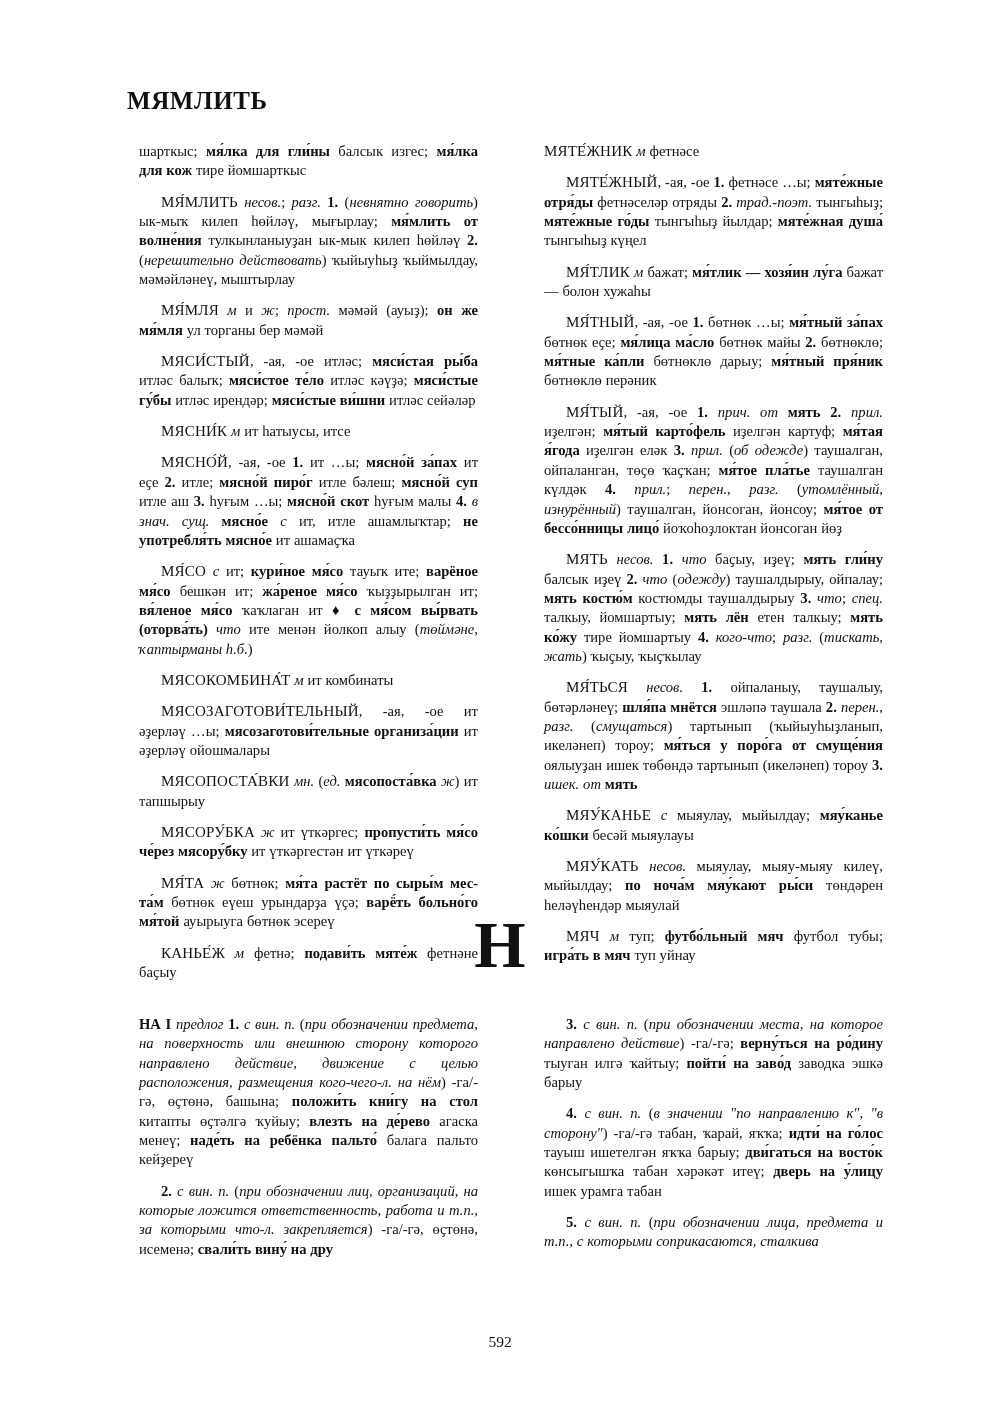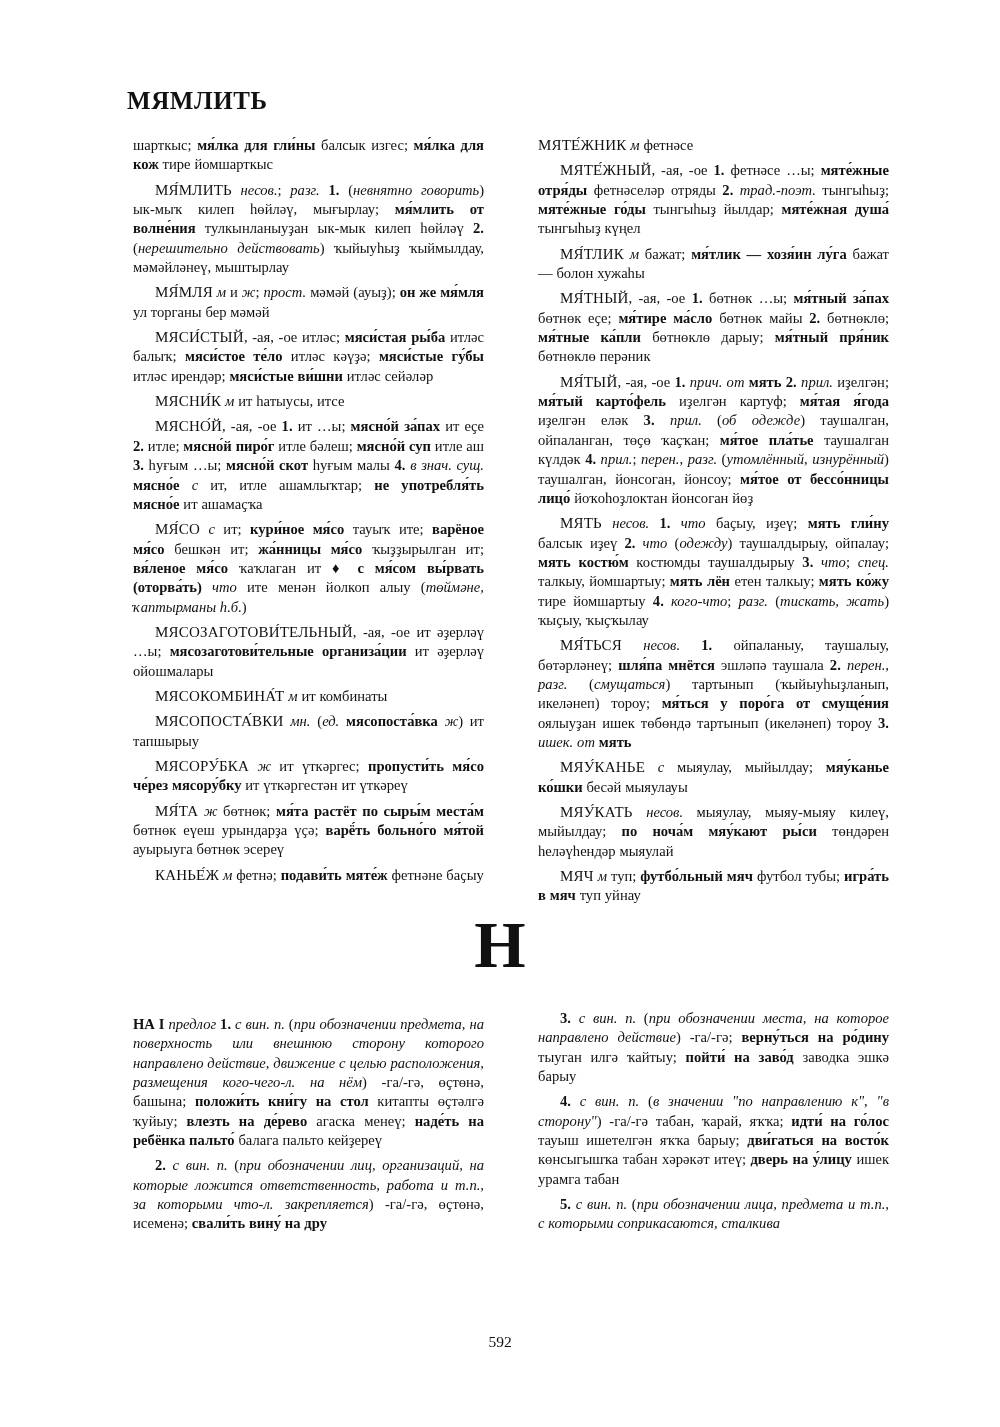--- a/index.html
+++ b/index.html
@@ -44,30 +44,29 @@
     display: flex;
     gap: 42px;
   }
   .cols-bottom {
     position: absolute;
     left: 127px;
     top: 1003px;
     width: 768px;
     display: flex;
     gap: 42px;
-    align-items: flex-end;
   }
   .col {
     width: 363px;
     flex: 0 0 363px;
   }
 
   
   p.entry {
-    margin: 6px;
+    margin: 12px;
     font-size: 14.6px;
     line-height: 19.35px;
     text-align: justify;
     text-justify: inter-word;
     text-indent: 22px;
     hyphens: manual;
     word-spacing: 0.2px;
   }
   p.entry.cont {
     text-indent: 0;
@@ -114,33 +113,33 @@
   <div class="running-head">МЯМЛИТЬ</div>
 
   <div class="cols-top">
     <div class="col">
         <p class="entry cont">шарткыс; <b>мя́лка для гли́ны</b> балсык изгес; <b>мя́лка для кож</b> тире йомшарткыс</p>
         <p class="entry"><span class="hw">МЯ́МЛИТЬ</span> <i>несов.</i>; <i>разг.</i> <b>1.</b> (<i>невнятно гово­рить</i>) ык-мыҡ килеп һөйләү, мығырлау; <b>мя́млить от волне́ния</b> тулкынланыуҙан ык-мык килеп һөйләү <b>2.</b> (<i>нерешительно действо­вать</i>) ҡыйыуһыҙ ҡыймылдау, мәмәйләнеү, мыштырлау</p>
         <p class="entry"><span class="hw">МЯ́МЛЯ</span> <i>м</i> и <i>ж</i>; <i>прост.</i> мәмәй (ауыҙ); <b>он же мя́мля</b> ул торганы бер мәмәй</p>
         <p class="entry"><span class="hw">МЯСИ́СТЫЙ</span>, -ая, -ое итләс; <b>мяси́стая ры́ба</b> итләс балыҡ; <b>мяси́стое те́ло</b> итләс кәүҙә; <b>мя­си́стые гу́бы</b> итләс ирендәр; <b>мяси́стые ви́шни</b> итләс сейәләр</p>
         <p class="entry"><span class="hw">МЯСНИ́К</span> <i>м</i> ит һатыусы, итсе</p>
         <p class="entry"><span class="hw">МЯСНО́Й</span>, -ая, -ое <b>1.</b> ит …ы; <b>мясно́й за́пах</b> ит еҫе <b>2.</b> итле; <b>мясно́й пиро́г</b> итле бәлеш; <b>мясно́й суп</b> итле аш <b>3.</b> һуғым …ы; <b>мясно́й скот</b> һуғым малы <b>4.</b> <i>в знач. сущ.</i> <b>мясно́е</b> <i>с</i> ит, итле ашам­лыҡтар; <b>не употребля́ть мясно́е</b> ит ашамаҫҡа</p>
-        <p class="entry"><span class="hw">МЯ́СО</span> <i>с</i> ит; <b>кури́ное мя́со</b> тауыҡ ите; <b>варё­ное мя́со</b> бешкән ит; <b>жа́нницы мя́со</b> ҡыҙ­ҙырылган ит; <b>вя́леное мя́со</b> ҡаҡлаган ит <span class="dia">♦</span> <b>с мя́сом вы́рвать (оторва́ть)</b> <i>что</i> ите менән йолкоп алыу (<i>төймәне, ҡаптырманы һ.б.</i>)</p>
+        <p class="entry"><span class="hw">МЯ́СО</span> <i>с</i> ит; <b>кури́ное мя́со</b> тауыҡ ите; <b>варё­ное мя́со</b> бешкән ит; <b>жа́реное мя́со</b> ҡыҙ­ҙырылган ит; <b>вя́леное мя́со</b> ҡаҡлаган ит <span class="dia">♦</span> <b>с мя́сом вы́рвать (оторва́ть)</b> <i>что</i> ите менән йолкоп алыу (<i>төймәне, ҡаптырманы һ.б.</i>)</p>
+        <p class="entry"><span class="hw">МЯСОКОМБИНА́Т</span> <i>м</i> ит комбинаты</p>
         <p class="entry"><span class="hw">МЯСОЗАГОТОВИ́ТЕЛЬНЫЙ</span>, -ая, -ое ит әҙерләү …ы; <b>мясозаготови́тельные организа́ции</b> ит әҙерләү ойошмалары</p>
-        <p class="entry"><span class="hw">МЯСОКОМБИНА́Т</span> <i>м</i> ит комбинаты</p>
         <p class="entry"><span class="hw">МЯСОПОСТА́ВКИ</span> <i>мн.</i> (<i>ед.</i> <b>мясопоста́вка</b> <i>ж</i>) ит тапшырыу</p>
         <p class="entry"><span class="hw">МЯСОРУ́БКА</span> <i>ж</i> ит үткәргес; <b>пропусти́ть мя́со че́рез мясору́бку</b> ит үткәргестән ит үткәреү</p>
         <p class="entry"><span class="hw">МЯ́ТА</span> <i>ж</i> бөтнөк; <b>мя́та растёт по сыры́м мес­та́м</b> бөтнөк еүеш урындарҙа үҫә; <b>варё́ть боль­но́го мя́той</b> ауырыуга бөтнөк эсереү</p>
         <p class="entry"><span class="hw">КАНЬЕ́Ж</span> <i>м</i> фетнә; <b>подави́ть мяте́ж</b> фетнәне баҫыу</p>
       </div>
     <div class="col">
         <p class="entry cont"><span class="hw">МЯТЕ́ЖНИК</span> <i>м</i> фетнәсе</p>
         <p class="entry"><span class="hw">МЯТЕ́ЖНЫЙ</span>, -ая, -ое <b>1.</b> фетнәсе …ы; <b>мя­те́жные отря́ды</b> фетнәселәр отряды <b>2.</b> <i>трад.-по­эт.</i> тынгыһыҙ; <b>мяте́жные го́ды</b> тынгыһыҙ йыл­дар; <b>мяте́жная душа́</b> тынгыһыҙ күңел</p>
         <p class="entry"><span class="hw">МЯ́ТЛИК</span> <i>м</i> бажат; <b>мя́тлик — хозя́ин лу́га</b> бажат — болон хужаһы</p>
-        <p class="entry"><span class="hw">МЯ́ТНЫЙ</span>, -ая, -ое <b>1.</b> бөтнөк …ы; <b>мя́тный за́пах</b> бөтнөк еҫе; <b>мя́тире ма́сло</b> бөтнөк майы <b>2.</b> бөтнөклө; <b>мя́тные ка́пли</b> бөтнөклө дарыу; <b>мя́тный пря́ник</b> бөтнөклө перәник</p>
+        <p class="entry"><span class="hw">МЯ́ТНЫЙ</span>, -ая, -ое <b>1.</b> бөтнөк …ы; <b>мя́тный за́пах</b> бөтнөк еҫе; <b>мя́лица ма́сло</b> бөтнөк майы <b>2.</b> бөтнөклө; <b>мя́тные ка́пли</b> бөтнөклө дарыу; <b>мя́тный пря́ник</b> бөтнөклө перәник</p>
         <p class="entry"><span class="hw">МЯ́ТЫЙ</span>, -ая, -ое <b>1.</b> <i>прич. от</i> <b>мять</b> <b>2.</b> <i>прил.</i> иҙелгән; <b>мя́тый карто́фель</b> иҙелгән картуф; <b>мя́тая я́года</b> иҙелгән еләк <b>3.</b> <i>прил.</i> (<i>об одежде</i>) таушалган, ойпаланган, төҫө ҡаҫҡан; <b>мя́тое пла́тье</b> таушалган күлдәк <b>4.</b> <i>прил.</i>; <i>перен.</i>, <i>разг.</i> (<i>утомлённый</i>, <i>изнурённый</i>) таушалган, йон­соган, йонсоу; <b>мя́тое от бессо́нницы лицо́</b> йоҡоһоҙлоктан йонсоган йөҙ</p>
         <p class="entry"><span class="hw">МЯТЬ</span> <i>несов.</i> <b>1.</b> <i>что</i> баҫыу, иҙеү; <b>мять гли́ну</b> балсык иҙеү <b>2.</b> <i>что</i> (<i>одежду</i>) таушалдырыу, ой­палау; <b>мять костю́м</b> костюмды таушалдырыу <b>3.</b> <i>что</i>; <i>спец.</i> талкыу, йомшартыу; <b>мять лён</b> етен талкыу; <b>мять ко́жу</b> тире йомшартыу <b>4.</b> <i>кого-что</i>; <i>разг.</i> (<i>тискать, жать</i>) ҡыҫыу, ҡыҫҡылау</p>
         <p class="entry"><span class="hw">МЯ́ТЬСЯ</span> <i>несов.</i> <b>1.</b> ойпаланыу, таушалыу, бөтәрләнеү; <b>шля́па мнётся</b> эшләпә таушала <b>2.</b> <i>пе­рен.</i>, <i>разг.</i> (<i>смущаться</i>) тартынып (ҡыйыуһыҙ­ланып, икеләнеп) тороу; <b>мя́ться у поро́га от сму­ще́ния</b> оялыуҙан ишек төбөндә тартынып (икеләнеп) тороу <b>3.</b> <i>ишек. от</i> <b>мять</b></p>
         <p class="entry"><span class="hw">МЯУ́КАНЬЕ</span> <i>с</i> мыяулау, мыйылдау; <b>мяу́ка­нье ко́шки</b> бесәй мыяулауы</p>
         <p class="entry"><span class="hw">МЯУ́КАТЬ</span> <i>несов.</i> мыяулау, мыяу-мыяу ки­леү, мыйылдау; <b>по ноча́м мяу́кают ры́си</b> төндә­рен һеләүһендәр мыяулай</p>
         <p class="entry"><span class="hw">МЯЧ</span> <i>м</i> туп; <b>футбо́льный мяч</b> футбол тубы; <b>игра́ть в мяч</b> туп уйнау</p>
       </div>
   </div>
 
   <div class="letter-divider">Н</div>

